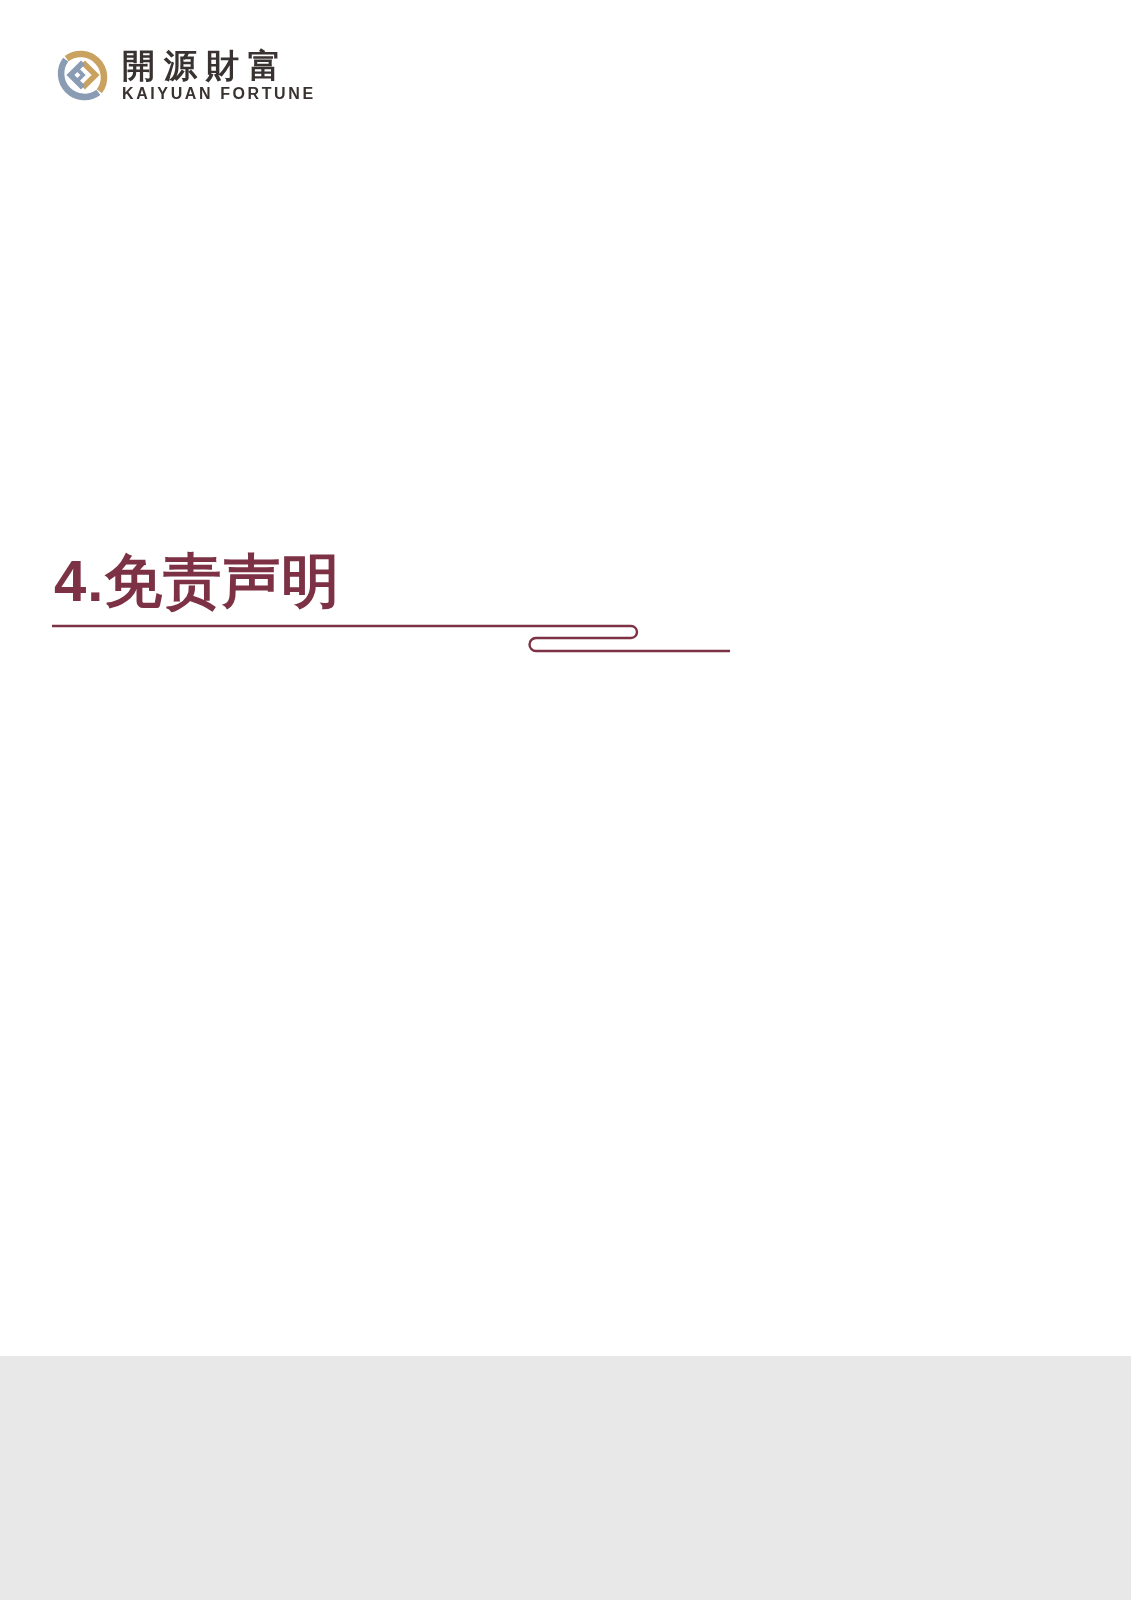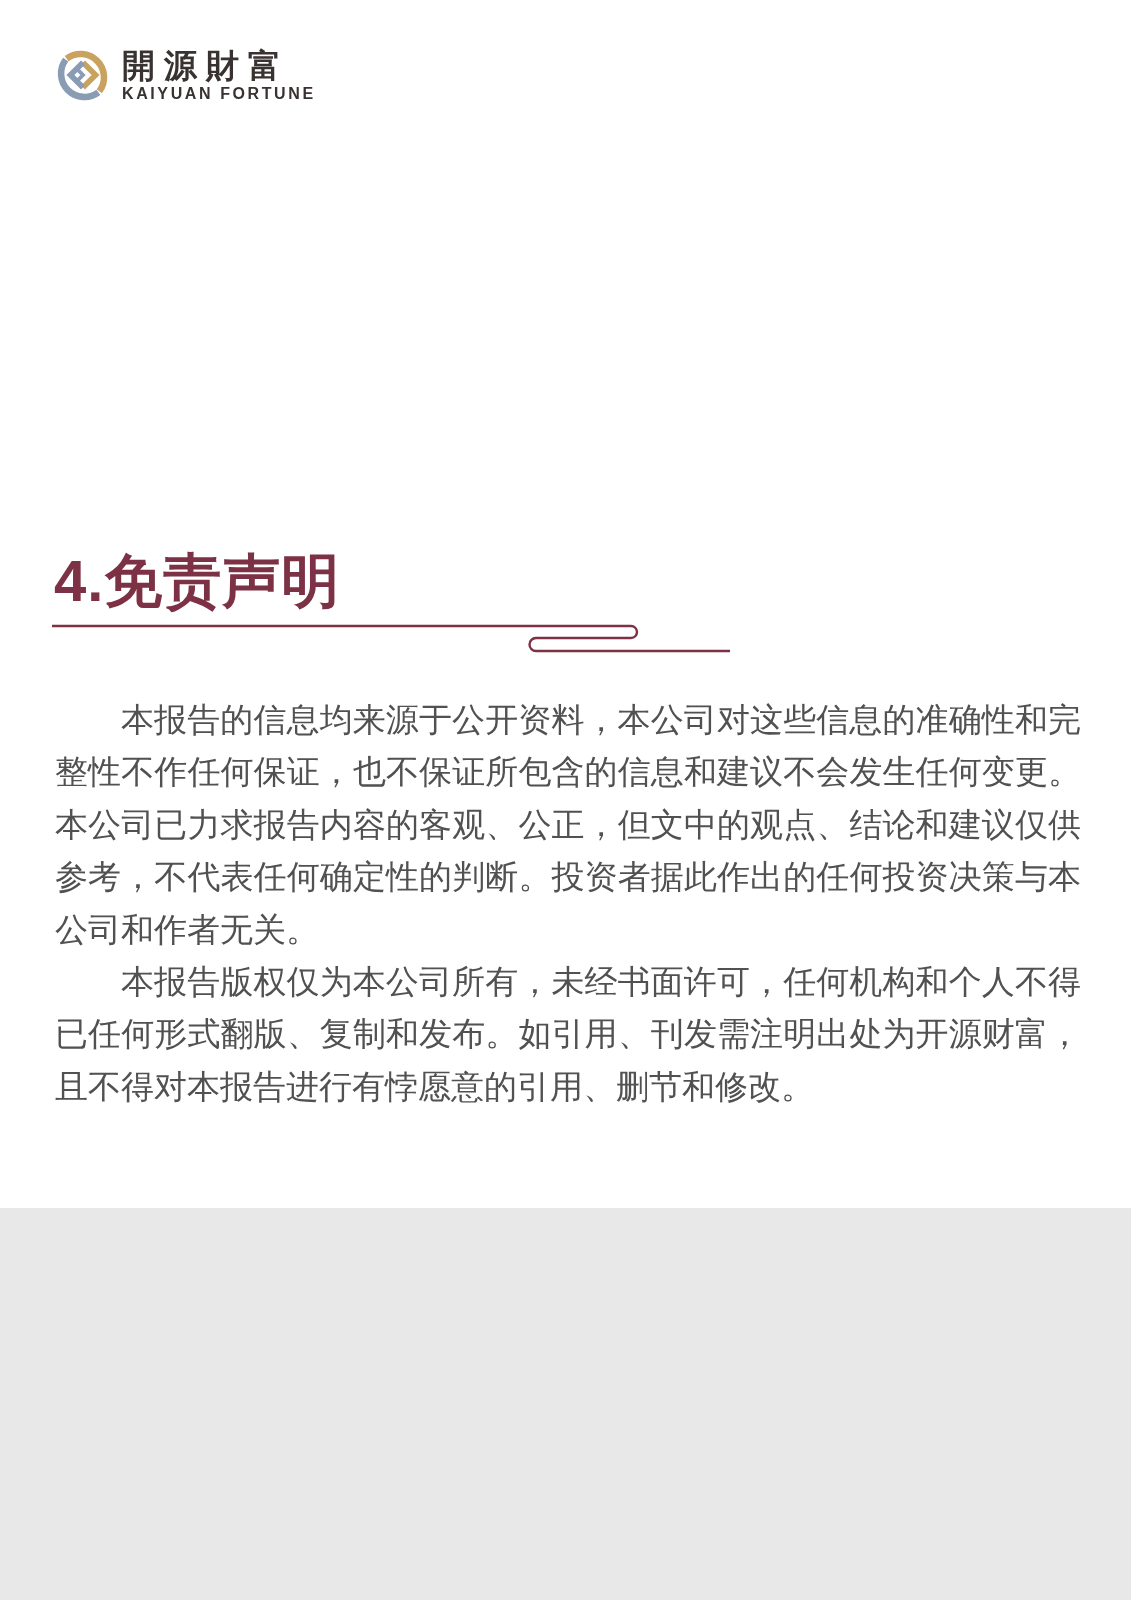--- a/index.html
+++ b/index.html
@@ -1,20 +1,20 @@
 <!DOCTYPE html>
 <html><head>
 <meta charset="utf-8">
 <style>
   html, body { margin: 0; padding: 0; background: #e8e8e8; }
   * { box-sizing: border-box; }
   .page {
     position: relative;
     width: 1131px;
-    height: 1208px;
+    height: 1356px;
     margin: 0 auto;
     background: #ffffff;
     overflow: hidden;
     font-family: "Liberation Sans", "DejaVu Sans", sans-serif;
   }
 
   
   .logo {
     position: absolute;
     left: 55px;
@@ -121,24 +121,20 @@
     </div>
   </div>
 
 
   <div class="section-heading">4.免责声明</div>
 
   <svg class="heading-divider" viewBox="0 0 680 32">
     <path d="M 0 4 H 579 A 6 6 0 0 1 579 16 H 484 A 6.5 6.5 0 0 0 484 29 H 678" fill="none" stroke="#7c3145" stroke-width="2.4"></path>
   </svg>
 
-  <div class="para-block" id="disclaimer-block">
-    <p>本报告的信息均来源于公开资料，本公司对这些信息的准确性和完整性不作任何保证，也不保证所包含的信息和建议不会发生任何变更。本公司已力求报告内容的客观、公正，但文中的观点、结论和建议仅供参考，不代表任何确定性的判断。投资者据此作出的任何投资决策与本公司和作者无关。</p>
-    <p>本报告版权仅为本公司所有，未经书面许可，任何机构和个人不得已任何形式翻版、复制和发布。如引用、刊发需注明出处为开源财富，且不得对本报告进行有悖愿意的引用、删节和修改。</p>
-  </div>
 
   <svg class="footer-divider" viewBox="0 0 1131 42">
     <path d="M 0 3 H 1002 A 8.5 8.5 0 0 1 1002 20 H 877 A 9 9 0 0 0 877 38 H 1131" fill="none" stroke="#7c3145" stroke-width="3"></path>
   </svg>
 
   <div class="footer-brand">KAIYUAN FORTUNE</div>
 
 </div>
 
 </body></html>

